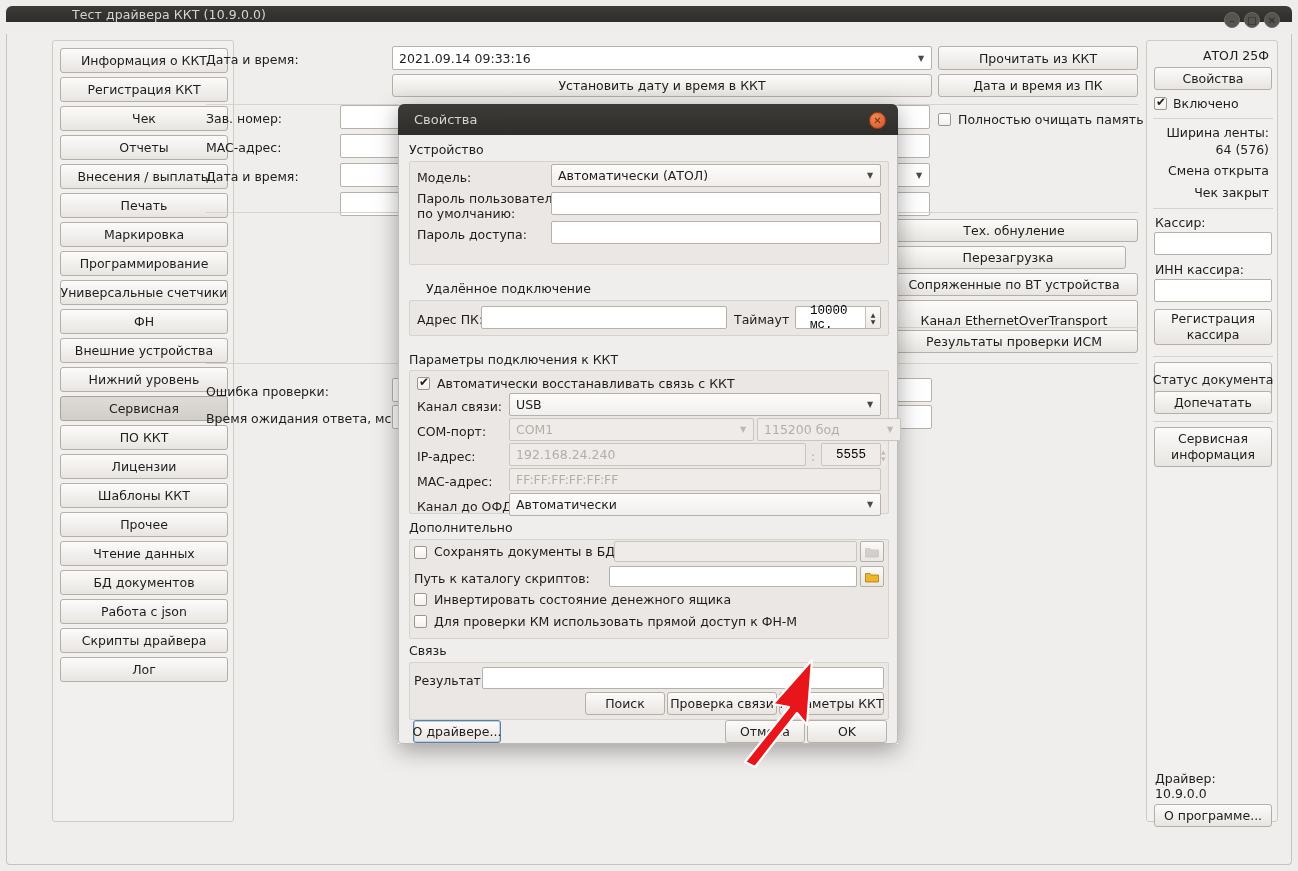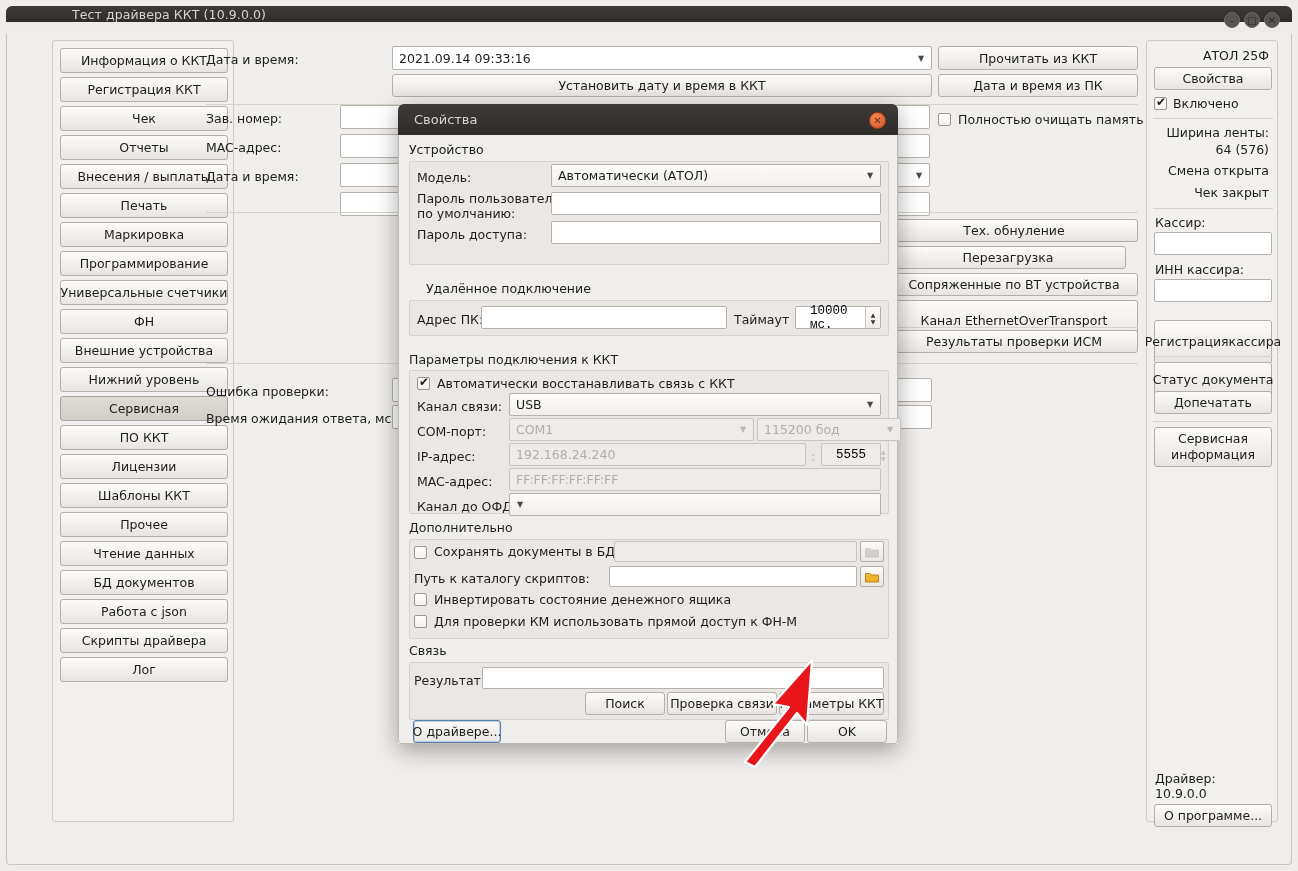--- a/index.html
+++ b/index.html
@@ -287,21 +287,21 @@
     <div class="rp-sep" style="top:77px"></div>
     <div class="rp-text" style="top:84px">Ширина ленты:</div>
     <div class="rp-text" style="top:101px">64 (576)</div>
     <div class="rp-text" style="top:122px">Смена открыта</div>
     <div class="rp-text" style="top:144px">Чек закрыт</div>
     <div class="rp-sep" style="top:167px"></div>
     <div class="rp-left" style="top:174px">Кассир:</div>
     <div class="field rp-field" style="top:191px"></div>
     <div class="rp-left" style="top:221px">ИНН кассира:</div>
     <div class="field rp-field" style="top:238px"></div>
-    <div class="btn rp-btn" style="top:279px; height:44px; line-height:16px">
+    <div class="btn rp-btn" style="top:268px; height:36px; flex-direction:column; line-height:16px">
       <span>Регистрация</span>
       <span>кассира</span>
     </div>
     <div class="rp-sep" style="top:315px"></div>
     <div class="btn rp-btn" style="top:321px; height:34px">Статус документа</div>
     <div class="btn rp-btn" style="top:350px; height:23px">Допечатать</div>
     <div class="rp-sep" style="top:380px"></div>
     <div class="btn rp-btn" style="top:386px; height:40px; flex-direction:column; line-height:16px">
       <span>Сервисная</span>
       <span>информация</span>
@@ -373,20 +373,21 @@
         <span class="v">5555</span>
         <span class="ar">
             <span>▲</span>
             <span>▼</span>
           </span>
       </div>
       <div class="lbl dlg-el" style="left:18px; top:339px">MAC-адрес:</div>
       <div class="field disabled dlg-el" style="left:110px; top:333px; width:372px; height:23px">FF:FF:FF:FF:FF:FF</div>
       <div class="lbl dlg-el" style="left:18px; top:364px">Канал до ОФД:</div>
       <div class="combo dlg-el" style="left:110px; top:358px; width:372px; height:23px">
+        <span class="txt">Автоматически</span>
         <span class="arrow">▼</span>
       </div>
 
       <div class="grp-label" style="left:10px; top:385px">Дополнительно</div>
       <div class="grp-box" style="left:10px; top:404px; width:480px; height:100px"></div>
       <div class="dlg-el" style="left:15px; top:409px; display:flex; align-items:flex-end; gap:7px">
         <span class="cb"></span>
         <span class="lbl">Сохранять документы в БД</span>
       </div>
       <div class="field disabled dlg-el" style="left:215px; top:406px; width:243px; height:21px"></div>

